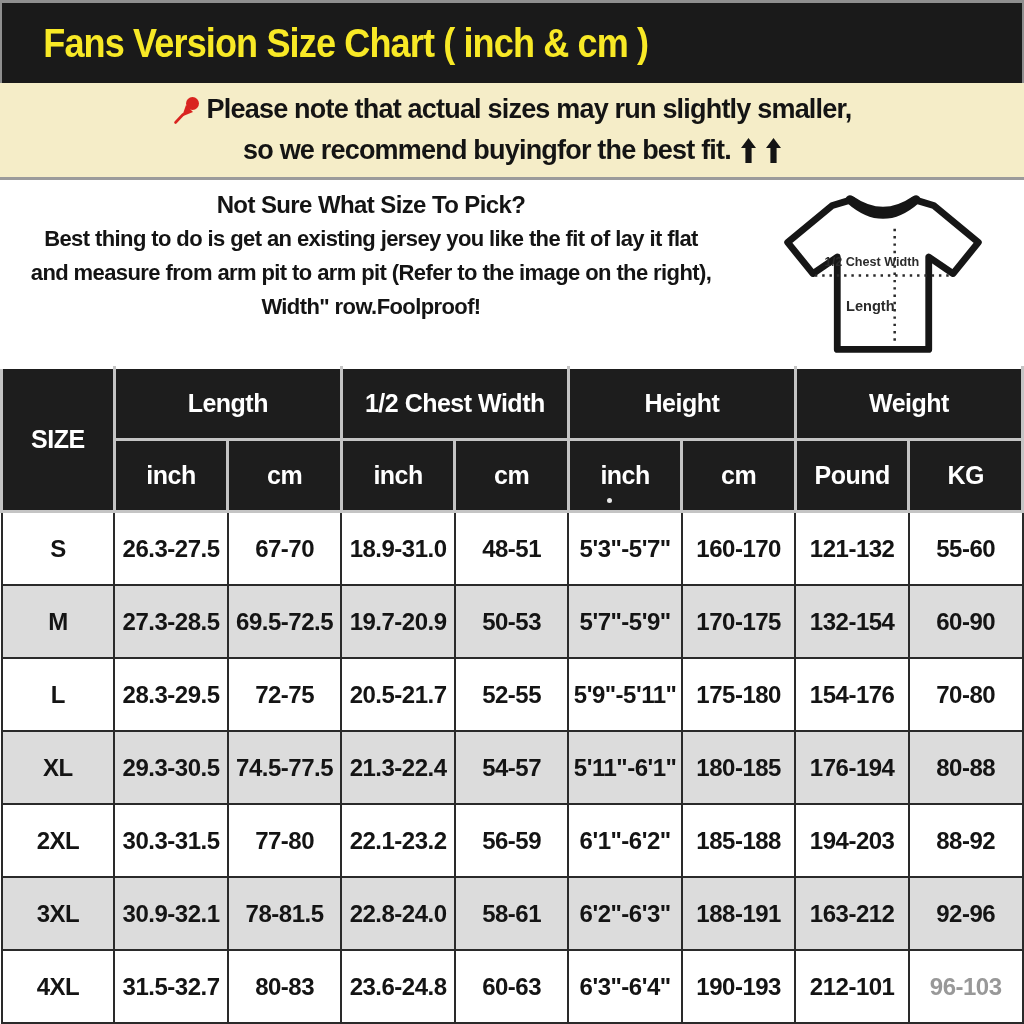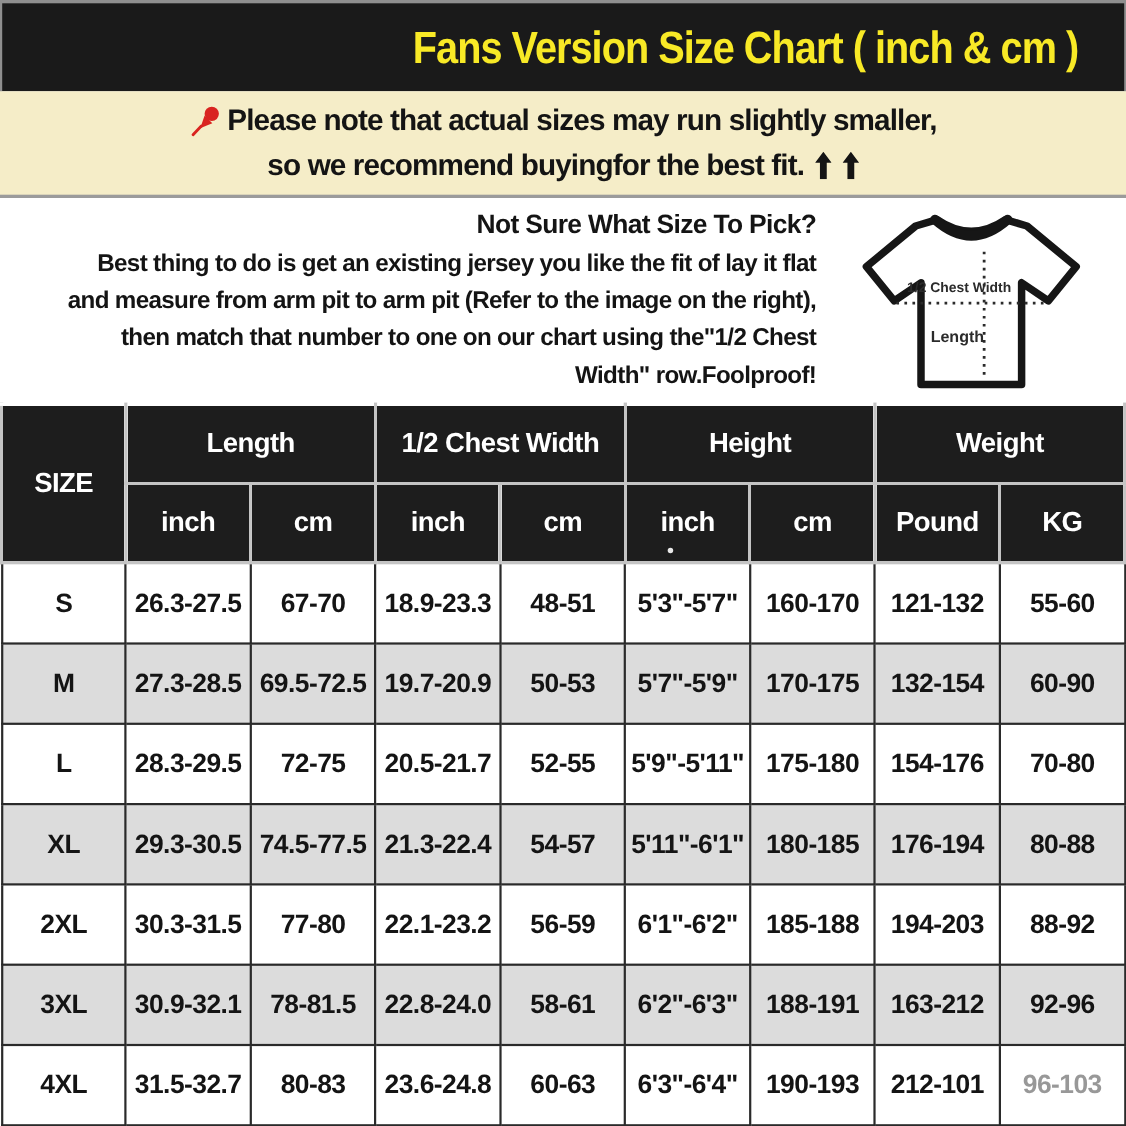--- a/index.html
+++ b/index.html
@@ -6,21 +6,21 @@
   body{
     width:1024px;height:1024px;overflow:hidden;background:#ffffff;
     font-family:"Liberation Sans",sans-serif;font-weight:700;color:#141414;
   }
   .page{width:1024px;height:1024px;display:flex;flex-direction:column;}
 
   
   .title-bar{
     height:95px;box-sizing:border-box;background:#1a1a1a;
     border-top:3px solid #8f8f8f;border-left:2px solid #8f8f8f;border-right:2px solid #8f8f8f;
-    display:flex;align-items:center;justify-content:flex-end;
+    display:flex;align-items:center;justify-content:flex-start;
   }
   .title-bar h1{
     margin:0;color:#f8e926;font-size:41px;letter-spacing:-1px;white-space:nowrap;
     transform:scaleX(.88);transform-origin:center;
   }
 
   
   .notice{
     height:110px;box-sizing:border-box;background:#f5edc8;border-bottom:3px solid #9b9b9b;
     display:flex;flex-direction:column;align-items:center;justify-content:center;gap:10px;
@@ -28,21 +28,21 @@
   }
   .notice-line{display:flex;align-items:center;white-space:nowrap;}
   .pin{display:inline-flex;margin-right:4px;}
   .red{color:#e3261d;}
   .arrows{display:inline-flex;gap:10px;margin-left:10px;}
   .arrow-icon svg{display:block;}
 
   
   .guide{height:193px;display:flex;background:#ffffff;}
   .guide-text{
-    width:742px;box-sizing:border-box;padding-top:8px;text-align:right;
+    width:742px;box-sizing:border-box;padding-top:8px;text-align:center;
     font-size:22px;line-height:34px;letter-spacing:-0.6px;
   }
   .guide-heading{font-size:24px;}
   .diagram{flex:1;display:flex;justify-content:center;align-items:flex-start;padding-top:6px;}
 
   
   table.size-table{
     width:1024px;height:626px;border-collapse:collapse;table-layout:fixed;
   }
   .size-table th{
@@ -97,21 +97,20 @@
         </span>
       </span>
     </div>
   </section>
 
   <section class="guide">
     <div class="guide-text">
       <div class="guide-heading">Not Sure What Size To Pick?</div>
       <div>Best thing to do is get an existing jersey you like the fit of lay it flat</div>
       <div>and measure from arm pit to arm pit (Refer to the image on the right),</div>
-      <div>then match that number to one on our chart using the"1/2 Chest</div>
       <div>Width" row.Foolproof!</div>
     </div>
     <div class="diagram">
       <svg width="236" height="180" viewBox="0 0 240 185">
         <path d="M88,14 Q120,36 152,14 L172,20 L218,58 L192,90 L167,73 L167,168 L73,168 L73,73 L48,90 L22,58 L68,20 Z" fill="#ffffff" stroke="#161616" stroke-width="7" stroke-linejoin="round"></path>
         <path d="M86,14 Q120,44 154,14" fill="none" stroke="#161616" stroke-width="9" stroke-linecap="round"></path>
         <line x1="50" y1="92" x2="192" y2="92" stroke="#2b2b2b" stroke-width="2.6" stroke-dasharray="2.5 5"></line>
         <line x1="132" y1="44" x2="132" y2="164" stroke="#2b2b2b" stroke-width="2.6" stroke-dasharray="2.5 5"></line>
         <text x="60" y="82" font-size="13" font-weight="bold" fill="#2b2b2b" font-family="Liberation Sans, sans-serif">1/2 Chest Width</text>
         <text x="82" y="128" font-size="15" font-weight="bold" fill="#2b2b2b" font-family="Liberation Sans, sans-serif">Length</text>
@@ -148,21 +147,21 @@
         <th>cm</th>
         <th>Pound</th>
         <th>KG</th>
       </tr>
     </thead>
     <tbody id="size-tbody">
         <tr>
           <td>S</td>
           <td>26.3-27.5</td>
           <td>67-70</td>
-          <td>18.9-23.3</td>
+          <td>18.9-31.0</td>
           <td>48-51</td>
           <td>5'3"-5'7"</td>
           <td>160-170</td>
           <td>121-132</td>
           <td>55-60</td>
         </tr>
         <tr>
           <td>M</td>
           <td>27.3-28.5</td>
           <td>69.5-72.5</td>

